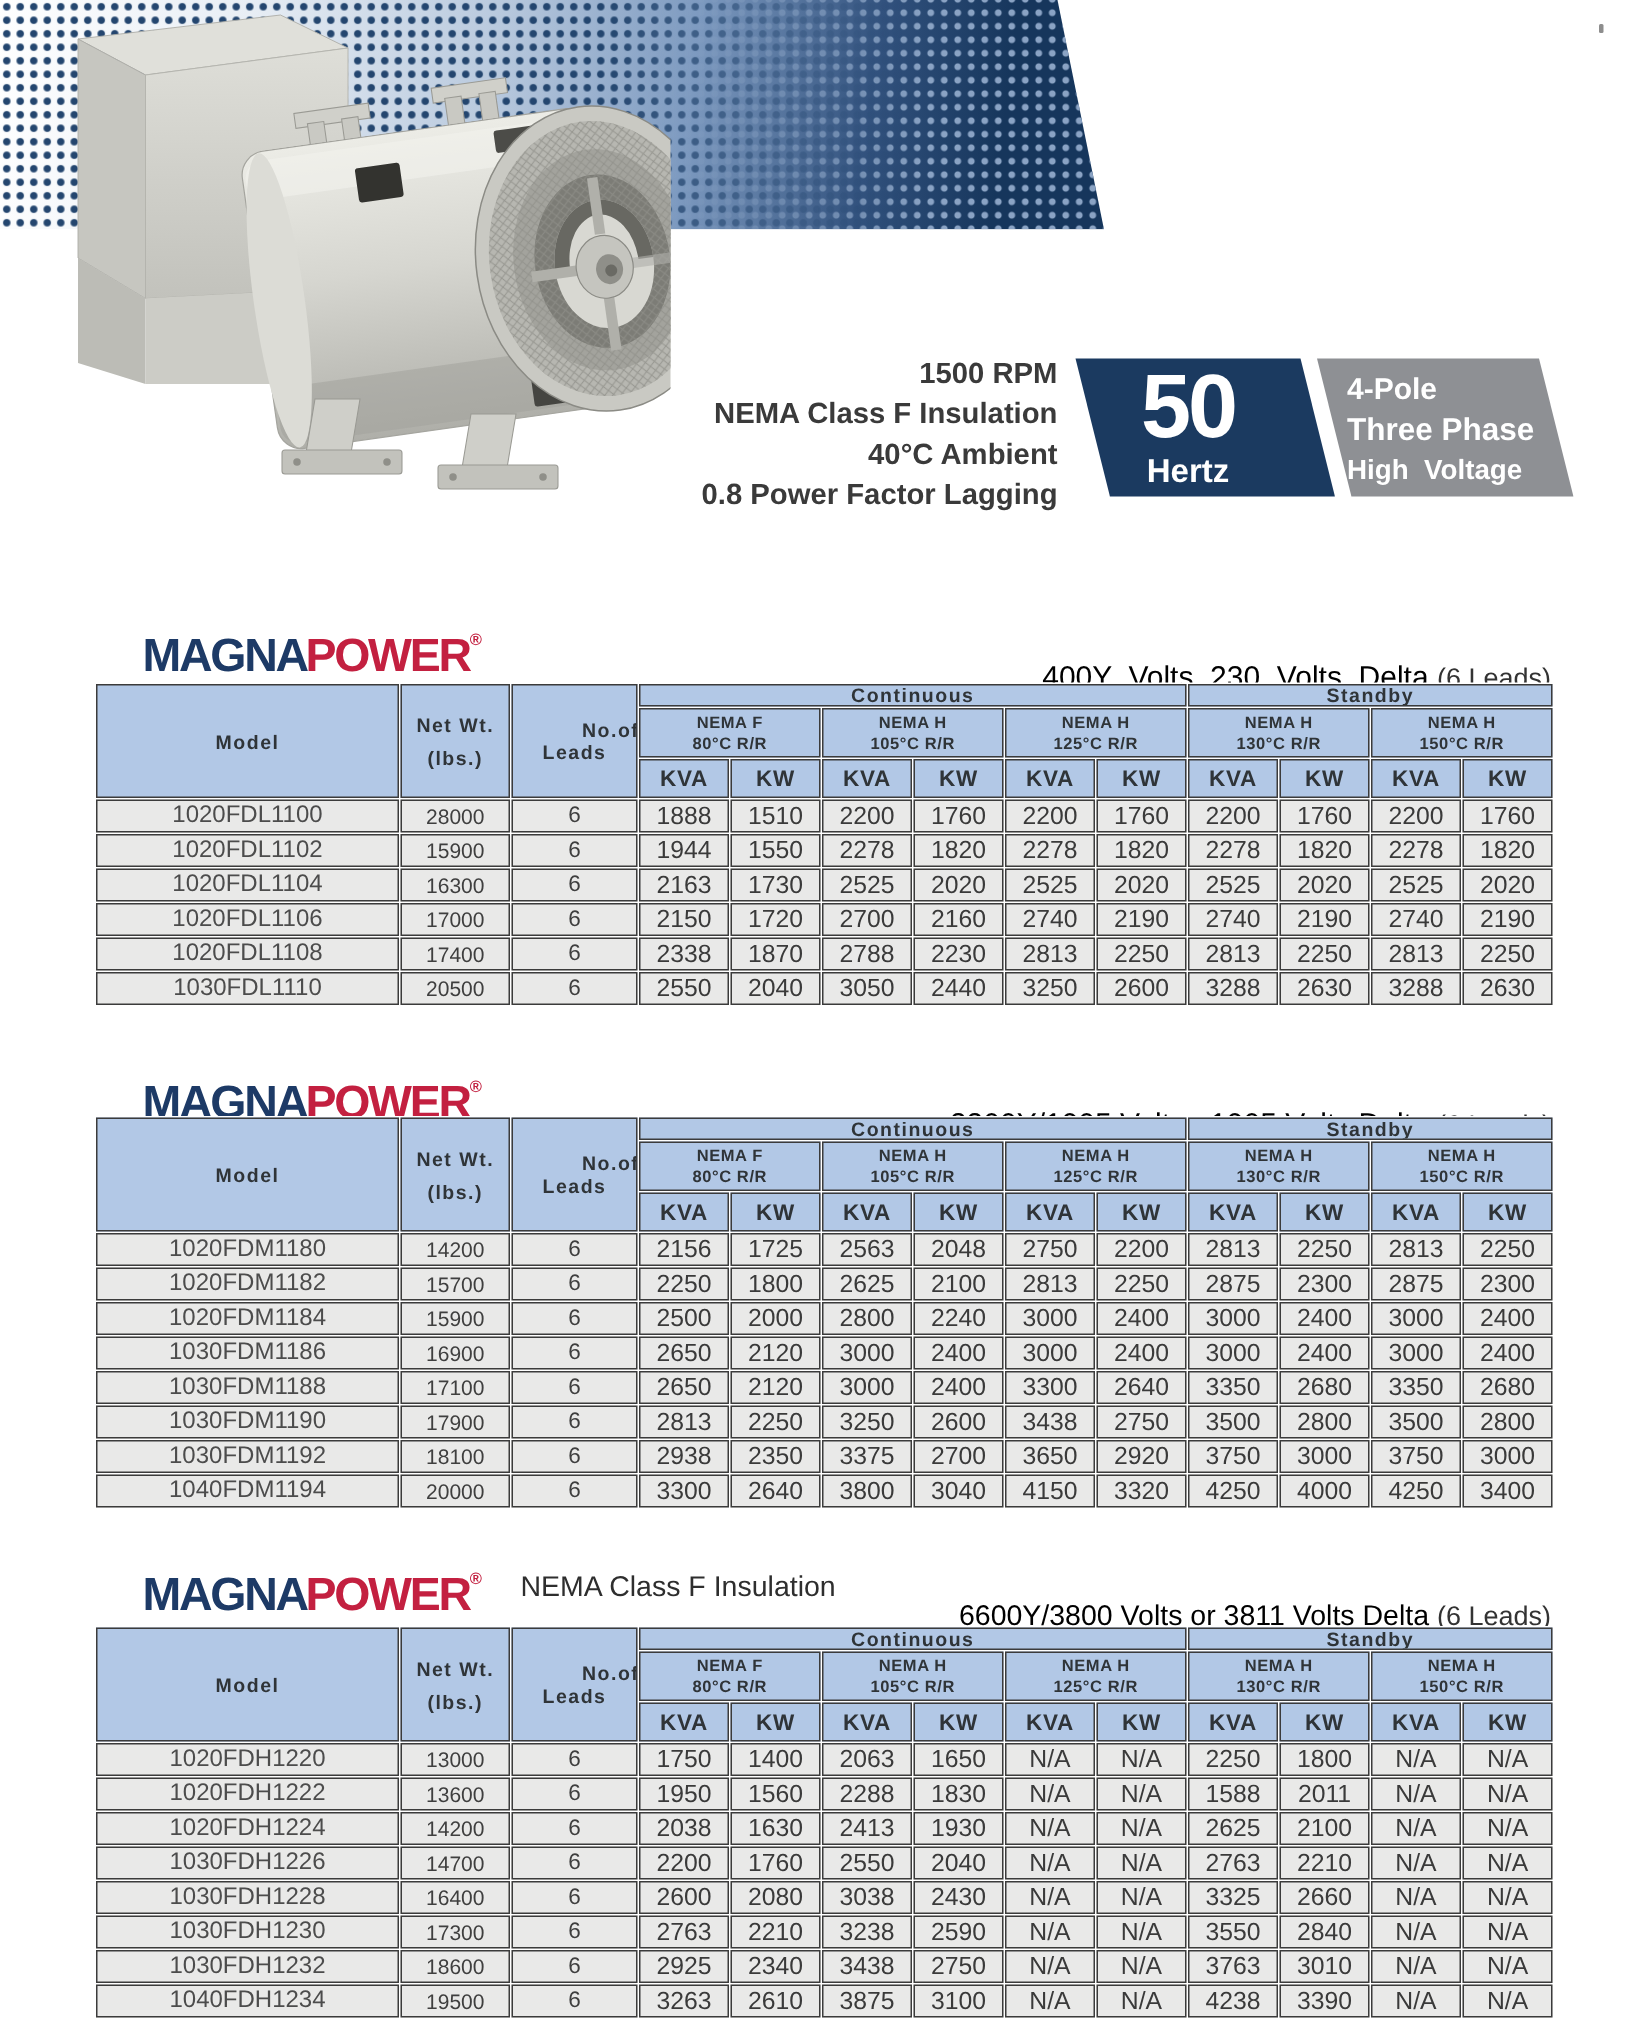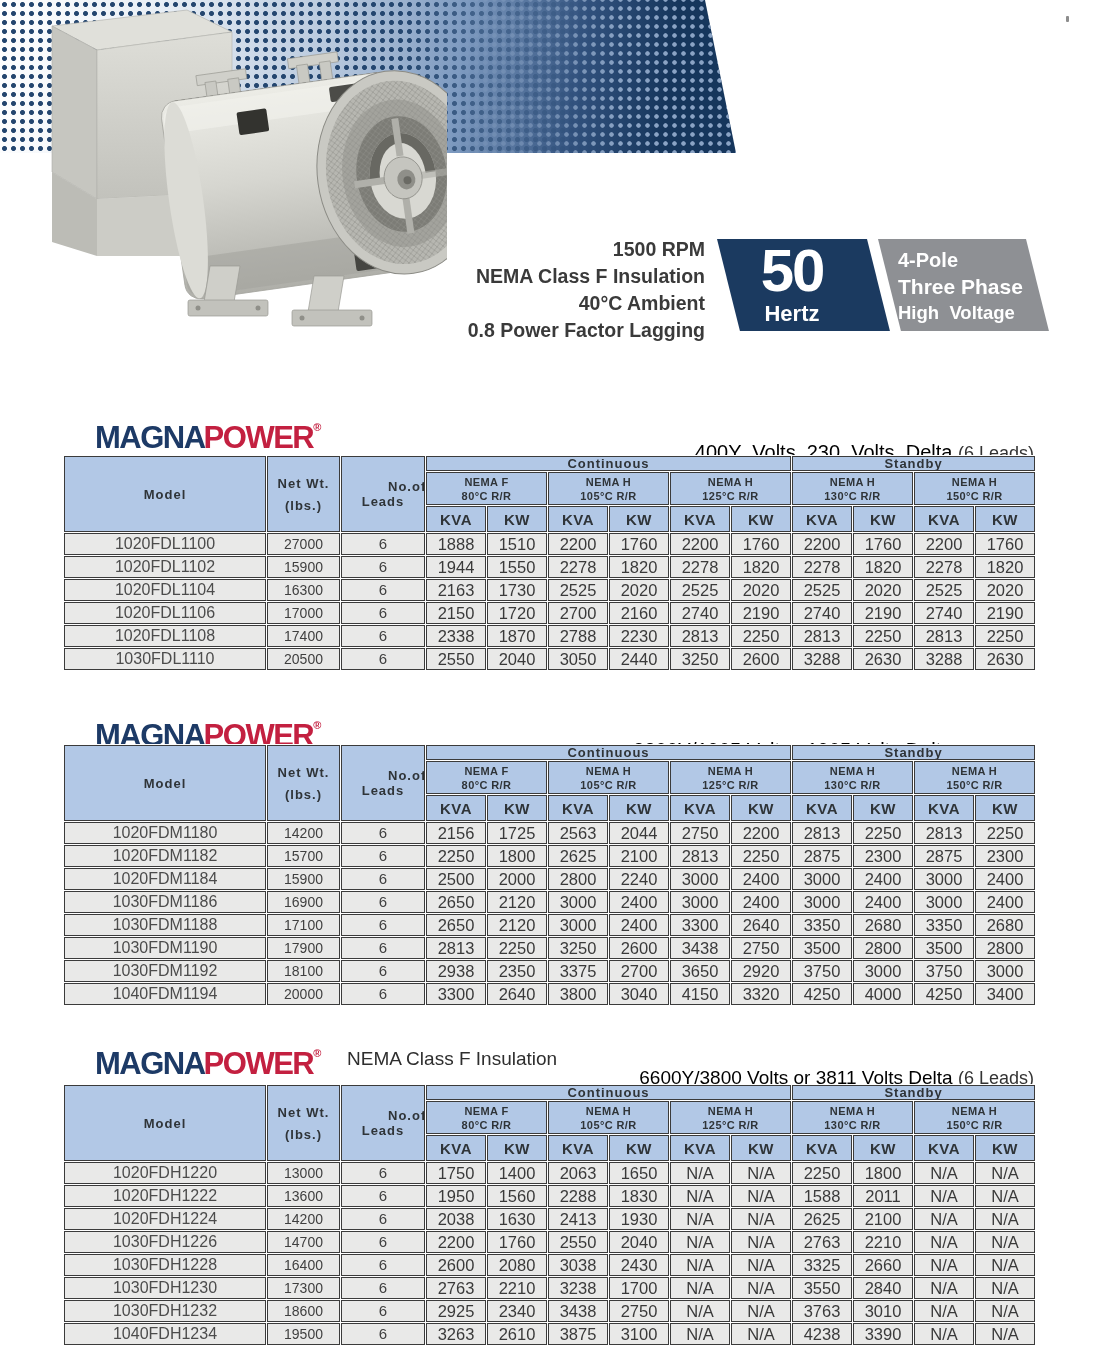--- a/index.html
+++ b/index.html
@@ -245,21 +245,21 @@
             <th>KW</th>
             <th>KVA</th>
             <th>KW</th>
             <th>KVA</th>
             <th>KW</th>
           </tr>
         </thead>
         <tbody>
           <tr>
             <td class="c-model">1020FDL1100</td>
-            <td class="c-wt">27000</td>
+            <td class="c-wt">28000</td>
             <td class="c-leads">6</td>
             <td class="c-num">1888</td>
             <td class="c-num">1510</td>
             <td class="c-num">2200</td>
             <td class="c-num">1760</td>
             <td class="c-num">2200</td>
             <td class="c-num">1760</td>
             <td class="c-num">2200</td>
             <td class="c-num">1760</td>
             <td class="c-num">2200</td>
@@ -417,21 +417,21 @@
           </tr>
         </thead>
         <tbody>
           <tr>
             <td class="c-model">1020FDM1180</td>
             <td class="c-wt">14200</td>
             <td class="c-leads">6</td>
             <td class="c-num">2156</td>
             <td class="c-num">1725</td>
             <td class="c-num">2563</td>
-            <td class="c-num">2044</td>
+            <td class="c-num">2048</td>
             <td class="c-num">2750</td>
             <td class="c-num">2200</td>
             <td class="c-num">2813</td>
             <td class="c-num">2250</td>
             <td class="c-num">2813</td>
             <td class="c-num">2250</td>
           </tr>
           <tr>
             <td class="c-model">1020FDM1182</td>
             <td class="c-wt">15700</td>
@@ -690,21 +690,21 @@
             <td class="c-num">N/A</td>
             <td class="c-num">N/A</td>
           </tr>
           <tr>
             <td class="c-model">1030FDH1230</td>
             <td class="c-wt">17300</td>
             <td class="c-leads">6</td>
             <td class="c-num">2763</td>
             <td class="c-num">2210</td>
             <td class="c-num">3238</td>
-            <td class="c-num">1700</td>
+            <td class="c-num">2590</td>
             <td class="c-num">N/A</td>
             <td class="c-num">N/A</td>
             <td class="c-num">3550</td>
             <td class="c-num">2840</td>
             <td class="c-num">N/A</td>
             <td class="c-num">N/A</td>
           </tr>
           <tr>
             <td class="c-model">1030FDH1232</td>
             <td class="c-wt">18600</td>

